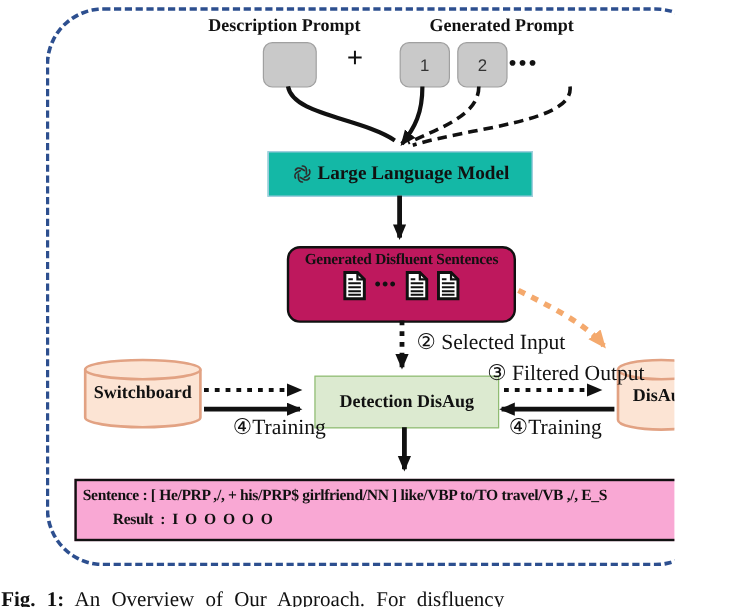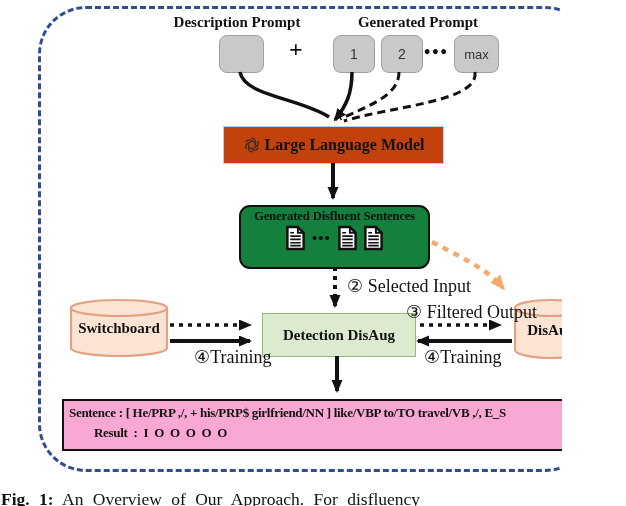--- a/index.html
+++ b/index.html
@@ -8,25 +8,25 @@
   .abs{position:absolute;}
   .frame{position:absolute;left:38px;top:6px;width:550px;height:460px;
          border:3px dashed #2d4f8f;border-radius:48px;}
   .overlay{position:absolute;left:0;top:0;pointer-events:none;z-index:6;}
   .lbl{font-weight:bold;font-size:15px;text-align:center;}
   .gbox{position:absolute;background:#c9c9c9;border:1px solid #a0a0a0;border-radius:8px;
         display:flex;align-items:center;justify-content:center;
         font-family:"Liberation Sans","DejaVu Sans",sans-serif;font-size:14px;color:#333;z-index:2;}
   .plus{position:absolute;font-weight:bold;font-size:24px;z-index:2;}
   .dots{position:absolute;font-weight:bold;font-size:18px;letter-spacing:2px;z-index:2;}
-  .llm{position:absolute;left:223px;top:126px;width:219px;height:36px;background:#c2410c;
+  .llm{position:absolute;left:223px;top:126px;width:219px;height:36px;background:#14b8a6;
        border:1.5px solid #b9d0e8;display:flex;align-items:center;justify-content:center;
        gap:4px;z-index:2;}
   .llm .t{font-weight:bold;font-size:16px;}
-  .gds{position:absolute;left:239px;top:205px;width:187px;height:60px;background:#15803d;
+  .gds{position:absolute;left:239px;top:205px;width:187px;height:60px;background:#be185d;
        border:2.5px solid #111;border-radius:11px;z-index:2;}
   .gds .t{font-weight:bold;font-size:12.8px;letter-spacing:-0.2px;text-align:center;margin-top:2px;}
   .gds .row{display:flex;align-items:center;justify-content:center;gap:5px;margin-top:1px;}
   .gds .d{font-weight:bold;font-size:15px;letter-spacing:1px;margin:0 1px;}
   .cyl{position:absolute;z-index:2;}
   .cyl .cap{position:absolute;left:0;right:0;text-align:center;font-weight:bold;font-size:15px;}
   .det{position:absolute;left:262px;top:313px;width:152px;height:42px;background:#dcead0;
        border:1.8px solid #8fbc72;display:flex;align-items:center;justify-content:center;
        font-weight:bold;font-size:15px;z-index:2;}
   .edge{position:absolute;font-size:18px;z-index:4;white-space:nowrap;
@@ -47,21 +47,20 @@
   <div class="frame"></div>
 
   <div class="abs lbl" style="left:157px;top:14px;width:160px;">Description Prompt</div>
   <div class="abs lbl" style="left:338px;top:14px;width:160px;">Generated Prompt</div>
 
   <div class="gbox" style="left:219px;top:35px;width:43px;height:36px;"></div>
   <div class="plus" style="left:289px;top:36px;">+</div>
   <div class="gbox" style="left:333px;top:35px;width:40px;height:36px;">1</div>
   <div class="gbox" style="left:381px;top:35px;width:40px;height:36px;">2</div>
   <div class="dots" style="left:424px;top:42px;">•••</div>
-  <div class="gbox" style="left:454px;top:35px;width:43px;height:36px;font-size:13px;">max</div>
 
   <div class="llm">
     <span>
       <svg width="18" height="18" viewBox="0 0 24 24">
         <g fill="none" stroke="#2e2e2e" stroke-width="1.9" stroke-linecap="round">
           <g>
               <path d="M12 3.1 a4.4 4.4 0 0 1 4.4 4.4 v4.5"></path>
             </g>
           <g transform="rotate(60 12 12)">
               <path d="M12 3.1 a4.4 4.4 0 0 1 4.4 4.4 v4.5"></path>

